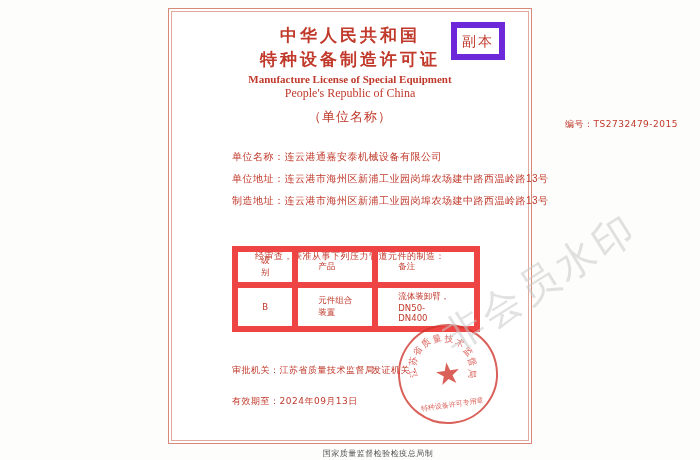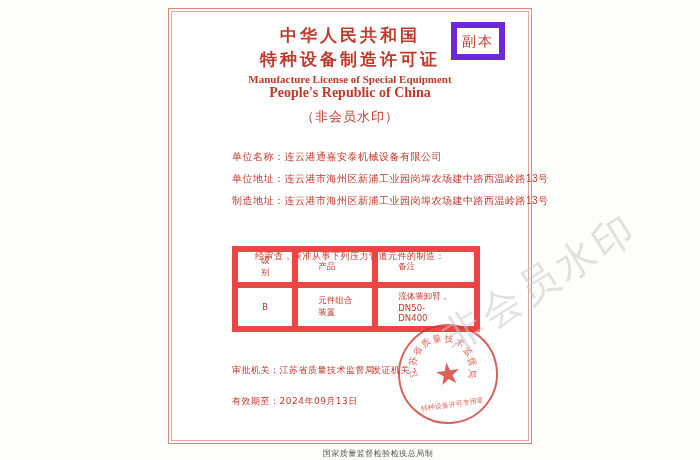--- a/index.html
+++ b/index.html
@@ -78,23 +78,23 @@
     margin-top: 2px;
   }
   .title-en1 {
     font-size: 11px;
     font-family: "Liberation Serif", serif;
     font-weight: bold;
     line-height: 14px;
     margin-top: 2px;
   }
   .title-en2 {
-    font-size: 14px;
+    font-size: 12px;
     font-family: "Liberation Serif", serif;
-    font-weight: bold;
+    font-weight: normal;
     line-height: 14px;
   }
   .title-sub {
     font-size: 13px;
     font-family: "DejaVu Sans", sans-serif;
     letter-spacing: 1px;
     margin-top: 8px;
     color: #c0392b;
   }
   .cert-number {
@@ -248,23 +248,26 @@
     <div class="cert-inner"></div>
   </div>
 
   <div class="copy-box">副本</div>
 
   <div class="title-zone">
     <div class="title-cn1">中华人民共和国</div>
     <div class="title-cn2">特种设备制造许可证</div>
     <div class="title-en1">Manufacture License of Special Equipment</div>
     <div class="title-en2">People's Republic of China</div>
-    <div class="title-sub">（非会员水印）</div>
-  </div>
-
+    <div class="title-sub">（单位名称）</div>
+  </div>
+
+  <div class="cert-number">
+    <span>编号：</span><span>TS2732479-2015</span>
+  </div>
 
   <div class="field-row f1">
     <span class="field-label">单位名称：</span><span class="field-value">连云港通嘉安泰机械设备有限公司</span>
   </div>
   <div class="field-row f2">
     <span class="field-label">单位地址：</span><span class="field-value">连云港市海州区新浦工业园岗埠农场建中路西温岭路13号</span>
   </div>
   <div class="field-row f3">
     <span class="field-label">制造地址：</span><span class="field-value">连云港市海州区新浦工业园岗埠农场建中路西温岭路13号</span>
   </div>

